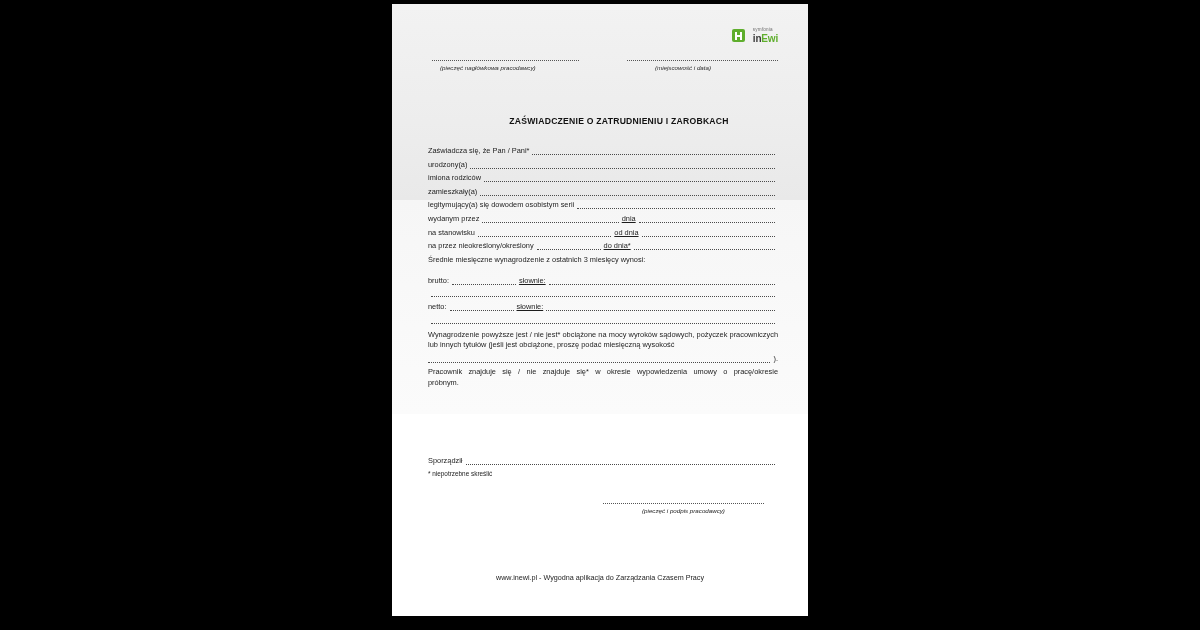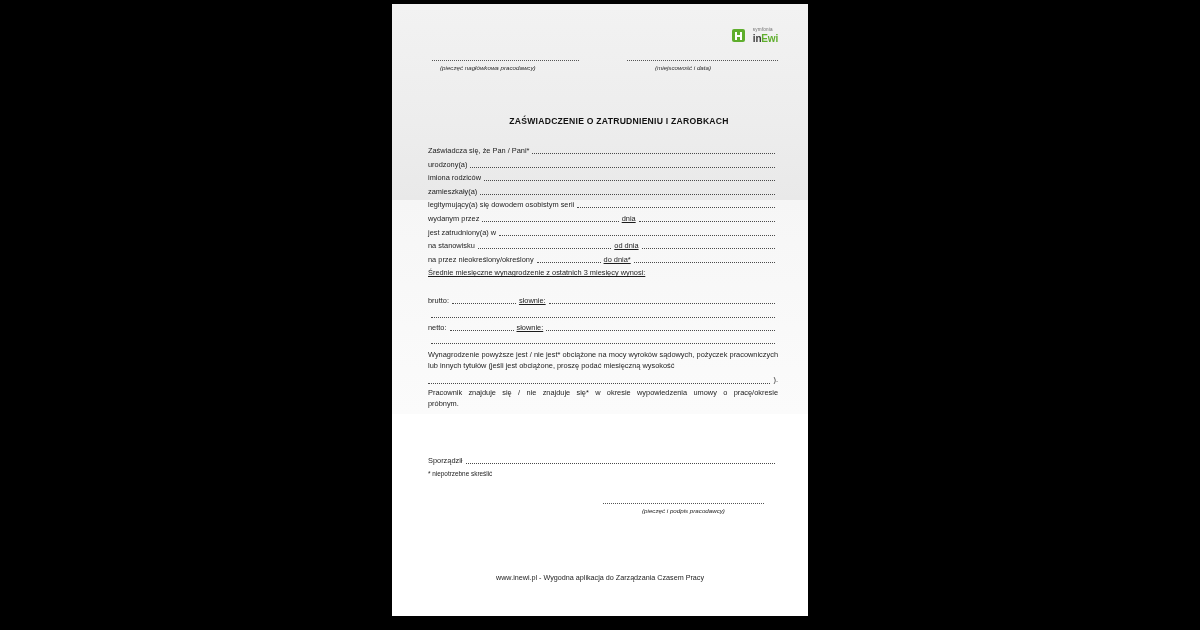--- a/index.html
+++ b/index.html
@@ -152,21 +152,21 @@
     position: absolute;
     left: 36px;
     right: 30px;
     top: 142px;
     font-size: 7.4px;
     color: #1c1c1c;
   }
 
   .row {
     display: flex;
-    align-items: flex-start;
+    align-items: flex-end;
     margin-bottom: 4.6px;
     white-space: nowrap;
   }
   .row .lbl { flex: none; }
   .row .fill {
     flex: 1 1 auto;
     border-bottom: 1px dotted #4a4a4a;
     height: 7px;
     margin: 0 3px;
   }
@@ -174,21 +174,21 @@
   .row .tail { flex: none; text-decoration: underline; }
 
   .para {
     margin-bottom: 3.4px;
     line-height: 1.45;
     text-align: justify;
     white-space: normal;
   }
   .para.spaced { word-spacing: 2px; }
 
-  .subhead { margin-bottom: 19px; text-decoration: underline; }
+  .subhead { margin-bottom: 12px; }
 
   .dots-full {
     border-bottom: 1px dotted #4a4a4a;
     height: 7px;
   }
 
   .line-with-tail {
     display: flex;
     align-items: flex-end;
     margin-bottom: 4px;
@@ -290,24 +290,20 @@
           <span class="fill"></span>
         </div>
 
         <div class="row">
           <span class="lbl">wydanym przez</span>
           <span class="fill"></span>
           <span class="tail">dnia</span>
           <span class="fill"></span>
         </div>
 
-        <div class="row">
-          <span class="lbl">jest zatrudniony(a) w</span>
-          <span class="fill"></span>
-        </div>
 
         <div class="row">
           <span class="lbl">na stanowisku</span>
           <span class="fill"></span>
           <span class="tail">od dnia</span>
           <span class="fill"></span>
         </div>
 
         <div class="row">
           <span class="lbl"> na przez nieokreślony/określony</span>

